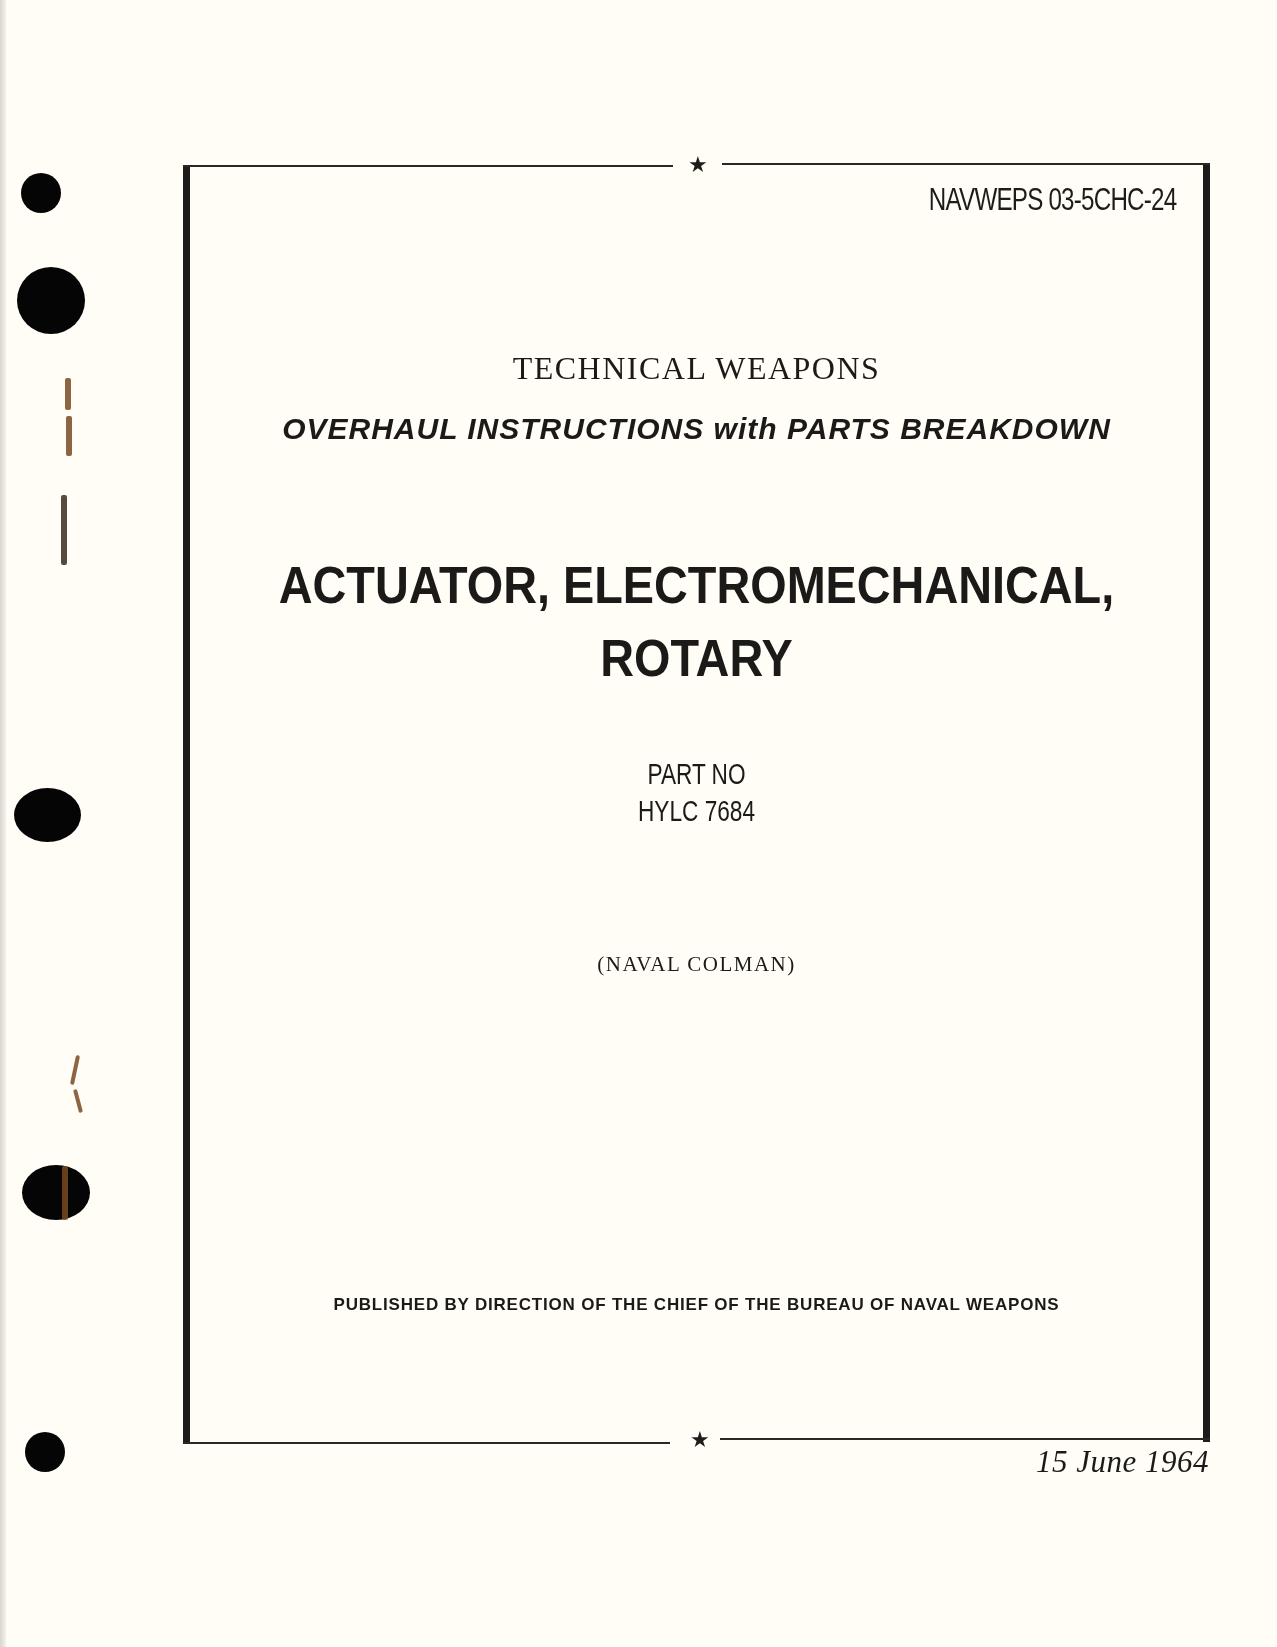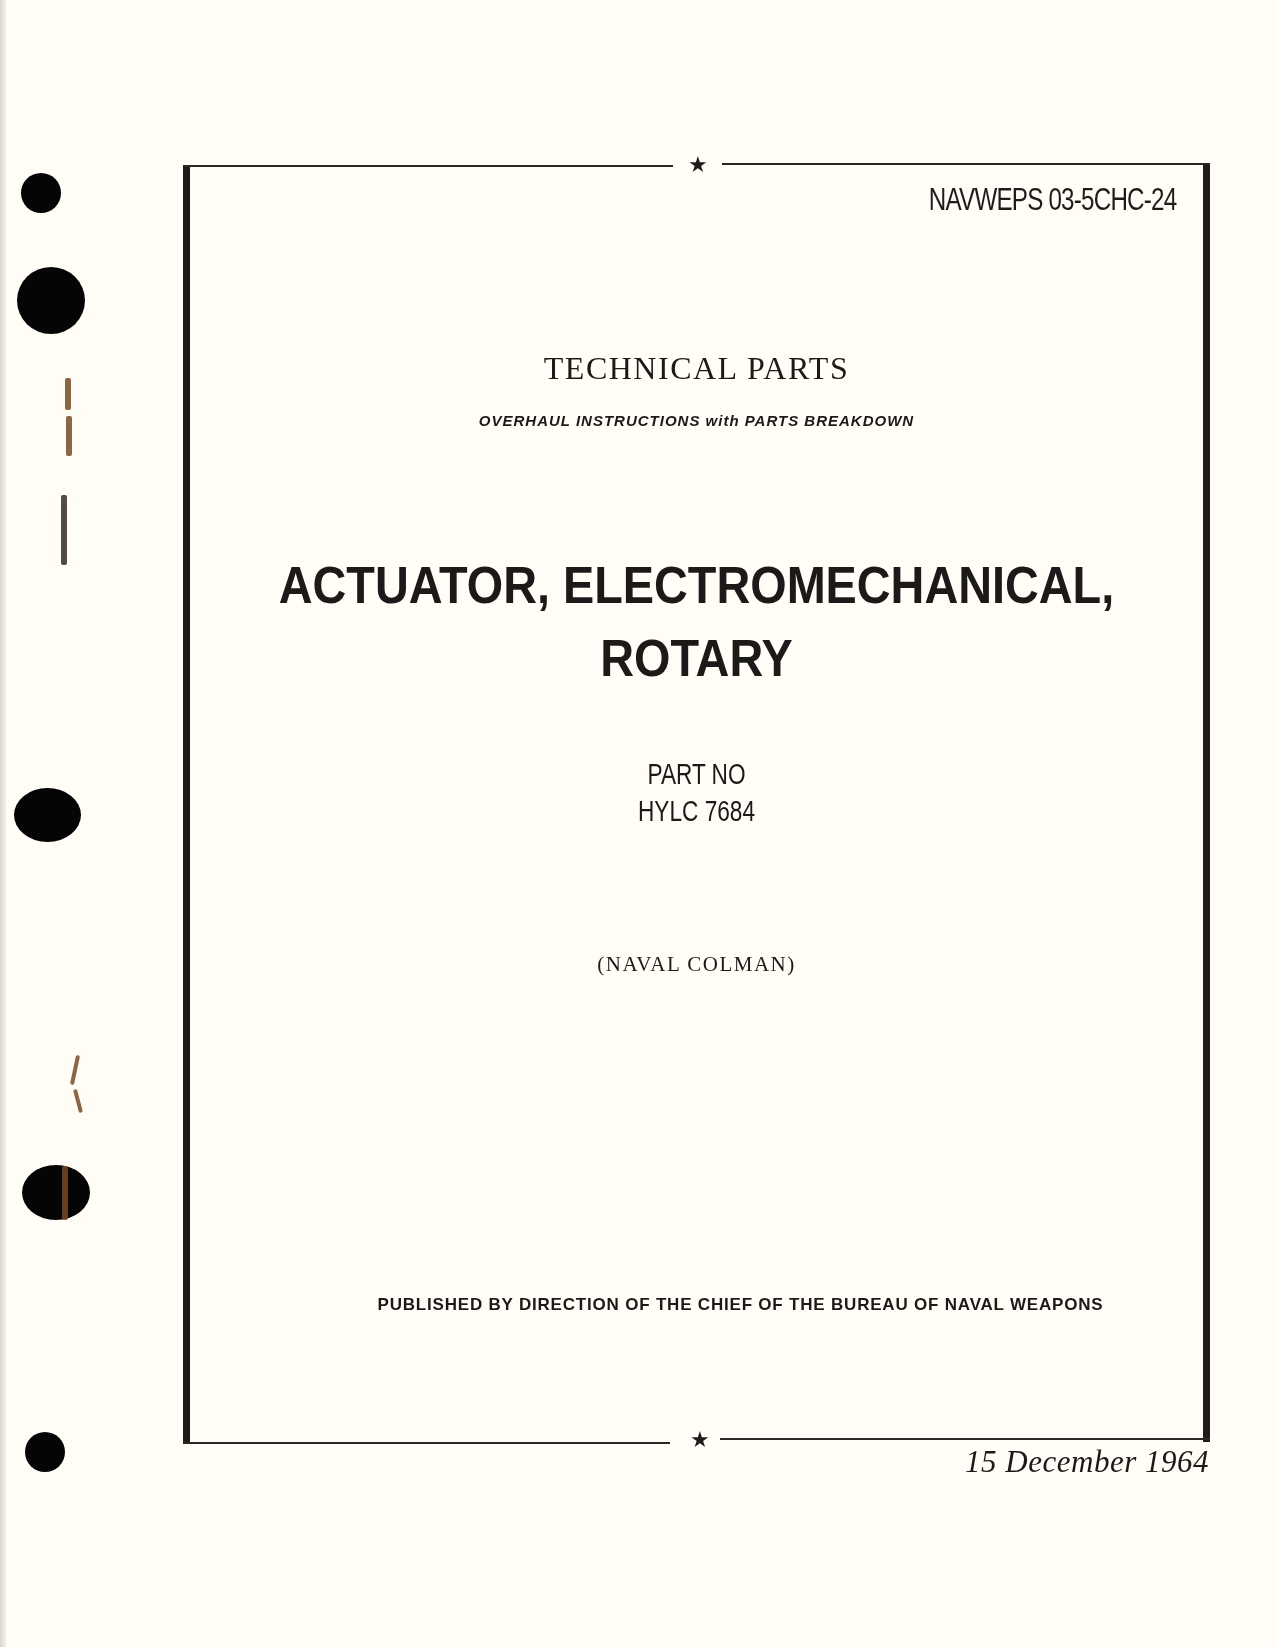--- a/index.html
+++ b/index.html
@@ -38,21 +38,21 @@
     color: #1e1c1a;
   }
   .center { position: absolute; left: 183px; width: 1027px; text-align: center; }
   .tm-title {
     top: 350px;
     font-family: "Liberation Serif", serif; font-size: 32px; letter-spacing: 1.5px;
   }
   .subtitle {
     top: 412px;
     font-family: "Liberation Sans", sans-serif; font-style: italic; font-weight: bold;
-    font-size: 15px; letter-spacing: 1px;
+    font-size: 30px; letter-spacing: 1px;
   }
   .main-title {
     font-family: "Liberation Sans", sans-serif; font-weight: bold;
     font-size: 52px; letter-spacing: 0px;
   }
   .main-title.l1 { top: 555px; transform: scaleX(0.9); }
   .main-title.l2 { top: 628px; transform: scaleX(0.9); }
   .part-label, .part-number {
     font-family: "Liberation Sans", sans-serif; font-size: 29px;
     transform: scaleX(0.78);
@@ -60,21 +60,20 @@
   .part-label { top: 758px; }
   .part-number { top: 795px; }
   .manufacturer {
     top: 952px;
     font-family: "Liberation Serif", serif; font-size: 21px; letter-spacing: 1.5px;
   }
   .publisher {
     top: 1295px;
     font-family: "Liberation Sans", sans-serif; font-weight: bold; font-size: 17px;
     letter-spacing: 0.8px;
-    margin-left: 44px;
   }
   .date {
     position: absolute; right: 68px; top: 1444px;
     font-family: "Liberation Serif", serif; font-style: italic; font-size: 31px;
     letter-spacing: 0.5px;
   }
 </style>
 </head>
 <body>
 
@@ -97,26 +96,26 @@
 <div class="hr" style="left:183px;top:165px;width:490px;"></div>
 <div class="hr" style="left:722px;top:163px;width:488px;"></div>
 <div class="star" style="left:688px;top:154px;">★</div>
 
 <div class="hr" style="left:183px;top:1442px;width:487px;"></div>
 <div class="hr" style="left:720px;top:1438px;width:490px;"></div>
 <div class="star" style="left:690px;top:1429px;">★</div>
 
 <div class="doc-number">NAVWEPS 03-5CHC-24</div>
 
-<div class="center tm-title">TECHNICAL PARTS</div>
+<div class="center tm-title">TECHNICAL WEAPONS</div>
 <div class="center subtitle">OVERHAUL INSTRUCTIONS with PARTS BREAKDOWN</div>
 
 <div class="center main-title l1">ACTUATOR, ELECTROMECHANICAL,</div>
 <div class="center main-title l2">ROTARY</div>
 
 <div class="center part-label">PART NO</div>
 <div class="center part-number">HYLC 7684</div>
 
 <div class="center manufacturer">(NAVAL COLMAN)</div>
 
 <div class="center publisher">PUBLISHED BY DIRECTION OF THE CHIEF OF THE BUREAU OF NAVAL WEAPONS</div>
 
-<div class="date">15 December 1964</div>
+<div class="date">15 June 1964</div>
 
 </body></html>

